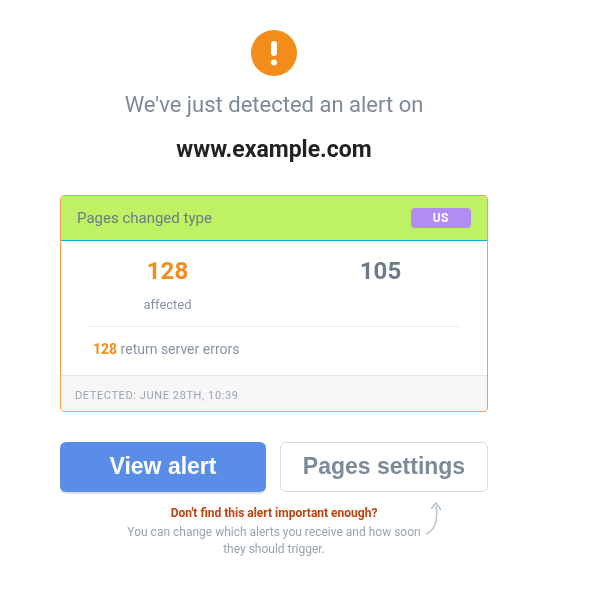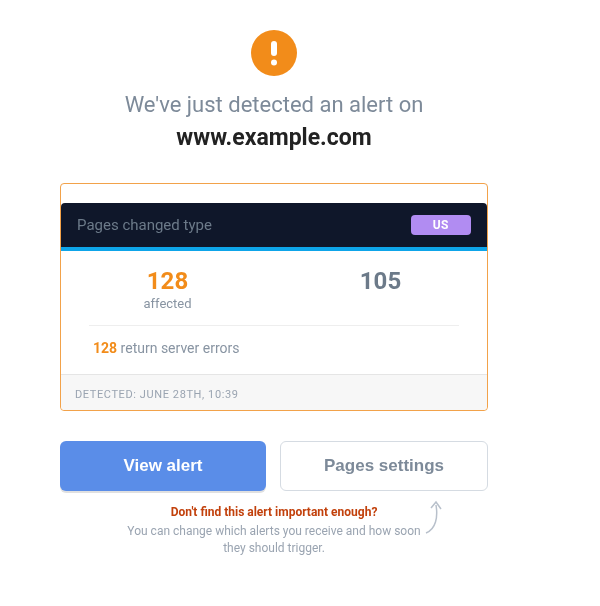--- a/index.html
+++ b/index.html
@@ -1,38 +1,38 @@
 <!DOCTYPE html>
 <html><head>
 <meta charset="utf-8">
 <style>
   * { box-sizing: border-box; margin: 0; padding: 0; }
   html, body { width: 600px; height: 606px; font-family: -apple-system, BlinkMacSystemFont, "Segoe UI", Roboto, Helvetica, Arial, sans-serif; background: #fff; color: #333; }
   .wrap { width: 548px; padding: 30px 60px 20px; }
   .icon-circle { width: 46px; height: 46px; background: #f28c1a; border-radius: 50%; margin: 0 auto 14px; display: flex; align-items: center; justify-content: center; }
   .icon-circle svg { width: 10px; height: 28px; }
   .headline { text-align: center; font-size: 22px; font-weight: 400; color: #7d8a99; line-height: 1.35; margin-bottom: 30px; }
-  .headline .site { display: block; font-weight: 700; color: #222; font-size: 23px; margin-top: 2px; }
+  .headline .site { display: block; font-weight: 700; color: #222; font-size: 23px; margin-top: 14px; }
   .card { border: 1px solid #f2a24a; border-radius: 4px; background: #fff; }
-  .card-head { display: flex; align-items: center; justify-content: space-between; padding: 12px 16px; border-bottom: 4px solid #0ea5e9; background: #0f172a; border-radius: 4px 4px 0 0; margin-top: 19px; }
+  .card-head { display: flex; align-items: center; justify-content: space-between; padding: 12px 16px; border-bottom: 1px solid #0ea5e9; background: #bef264; border-radius: 4px 4px 0 0; }
   .card-head .title { color: #6c7a89; font-size: 15px; }
   .badge { background: #b18cf2; color: #fff; font-weight: 700; font-size: 12px; letter-spacing: 0.5px; padding: 3px 22px; border-radius: 4px; }
   .stats { display: flex; padding: 18px 0 14px; }
   .stat { flex: 1; text-align: center; }
   .stat .num { font-size: 24px; font-weight: 700; line-height: 1; }
   .stat .num.aff { color: #f28c1a; }
   .stat .num.res { color: #6c7a89; }
-  .stat .lbl { color: #8894a2; font-size: 13px; margin-top: 3px; }
+  .stat .lbl { color: #8894a2; font-size: 13px; margin-top: 14px; }
   .detail-wrap { padding: 0 28px; }
   .detail { border-top: 1px solid #eee; padding: 14px 4px 18px; color: #8894a2; font-size: 14px; text-align: left; }
   .detail .num-sm { color: #f28c1a; font-weight: 700; }
   .card-foot { border-top: 1px solid #e5e5e5; background: #f7f7f7; padding: 8px 14px; border-radius: 0 0 4px 4px; }
   .card-foot .det { color: #9aa4b1; font-size: 11px; letter-spacing: 0.6px; margin-top: 48px; }
   .actions { display: flex; gap: 14px; margin-top: 30px; }
-  .btn { flex: 1; display: flex; align-items: center; justify-content: center; height: 50px; border-radius: 6px; font-size: 17px; font-weight: 700; cursor: pointer; border: none; }
+  .btn { flex: 1; display: flex; align-items: center; justify-content: center; height: 50px; border-radius: 6px; font-size: 23px; font-weight: 700; cursor: pointer; border: none; }
   .btn-primary { background: #5a8de8; color: #fff; box-shadow: 0 2px 0 rgba(0,0,0,0.12); }
   .btn-secondary { background: #fff; color: #7d8a99; border: 1px solid #d5dbe2; font-weight: 600; }
   .hint { position: relative; text-align: center; margin-top: 14px; padding: 0 60px; }
   .hint .h1 { color: #c2410c; font-size: 12px; font-weight: 700; }
   .hint .h2 { color: #9aa4b1; font-size: 12px; line-height: 1.4; margin-top: 4px; }
   .arrow { position: absolute; right: 44px; top: -6px; }
   .arrow svg { width: 22px; height: 36px; stroke: #b8c0cb; fill: none; stroke-width: 1.5; }
 </style>
 </head>
 <body>

